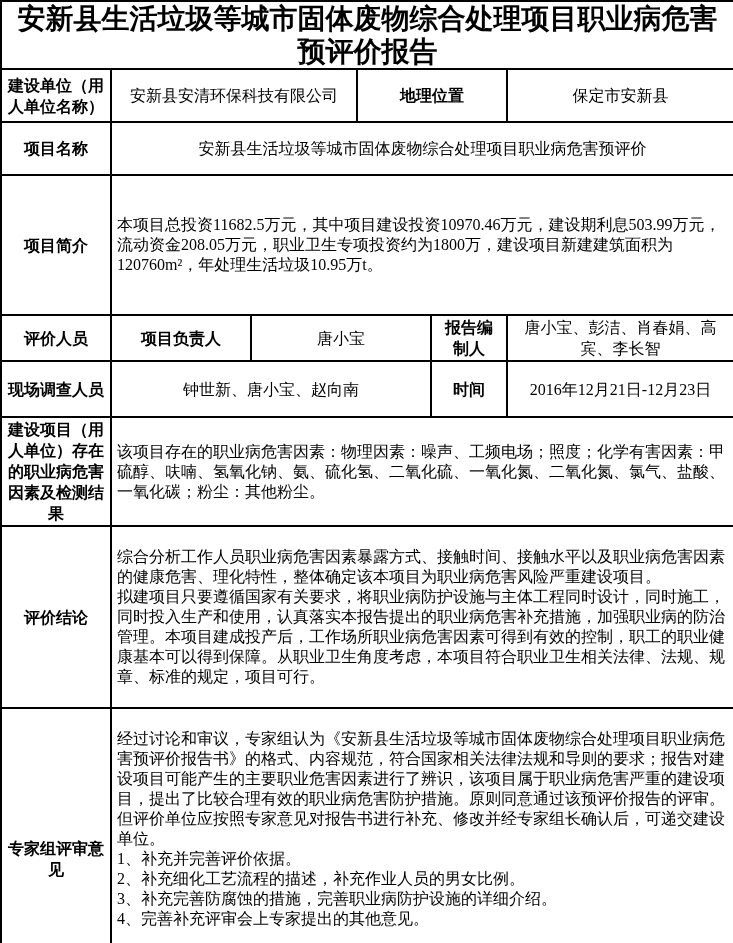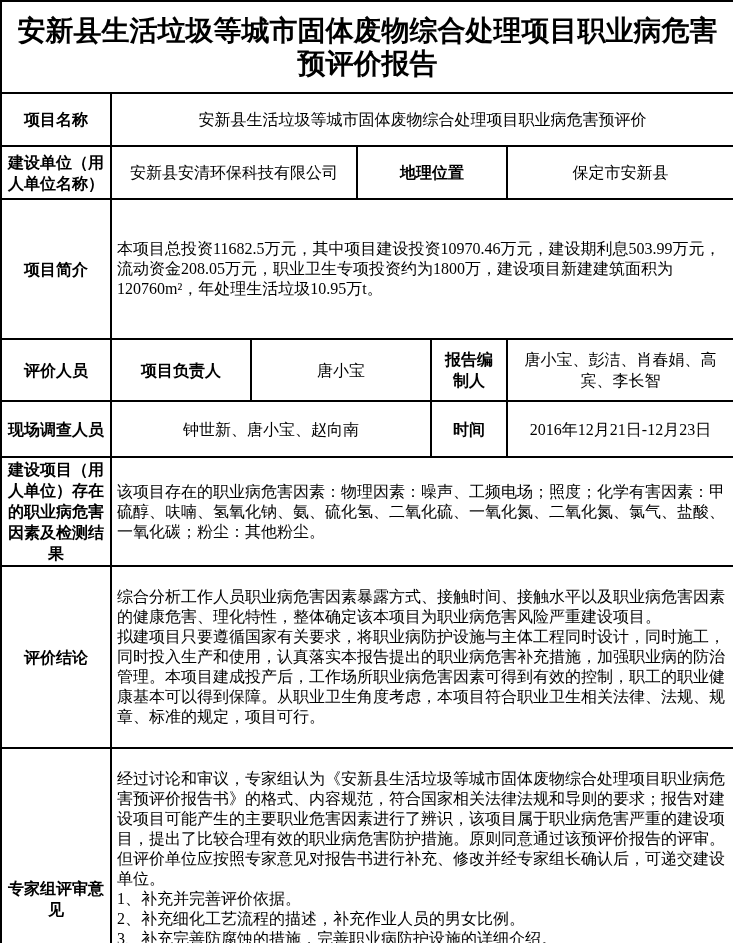--- a/index.html
+++ b/index.html
@@ -24,41 +24,41 @@
     vertical-align: middle;
     overflow: hidden;
     word-break: break-word;
   }
   .title-cell {
     font-weight: 700;
     font-size: 28px;
     line-height: 33px;
     text-align: center;
     white-space: pre-line;
-    padding: 12px;
+    padding: 0;
   }
   .label {
     font-weight: 700;
     font-size: 16px;
     line-height: 21px;
     text-align: center;
     padding: 1px 2px;
   }
   .label-pad-wide {
     padding: 1px 12px;
     margin-top: 8px;
   }
   .value-center {
     font-size: 16px;
     line-height: 21px;
     text-align: center;
     padding: 1px 2px;
   }
   .value-tight {
-    padding: 9px 1px;
+    padding: 1px 1px;
   }
   .value-left {
     font-size: 16px;
     line-height: 20px;
     text-align: left;
     padding: 20px 5px;
     white-space: pre-wrap;
   }
 </style>
 </head>
@@ -74,29 +74,29 @@
     <col style="width:227px">
   </colgroup>
 
   <tbody>
       <tr style="height:67px">
     <td colspan="6" class="title-cell">安新县生活垃圾等城市固体废物综合处理项目职业病危害
 预评价报告</td>
   </tr>
 
   <tr style="height:53px">
-    <td class="label">项目名称</td>
-    <td colspan="5" class="value-center">安新县生活垃圾等城市固体废物综合处理项目职业病危害预评价</td>
-  </tr>
-
-  <tr style="height:53px">
     <td class="label">建设单位（用人单位名称）</td>
     <td colspan="2" class="value-center">安新县安清环保科技有限公司</td>
     <td colspan="2" class="label">地理位置</td>
     <td class="value-center">保定市安新县</td>
+  </tr>
+
+  <tr style="height:53px">
+    <td class="label">项目名称</td>
+    <td colspan="5" class="value-center">安新县生活垃圾等城市固体废物综合处理项目职业病危害预评价</td>
   </tr>
 
   <tr style="height:140px">
     <td class="label">项目简介</td>
     <td colspan="5" class="value-left">本项目总投资11682.5万元，其中项目建设投资10970.46万元，建设期利息503.99万元，流动资金208.05万元，职业卫生专项投资约为1800万，建设项目新建建筑面积为120760m²，年处理生活垃圾10.95万t。</td>
   </tr>
 
   <tr style="height:44px">
     <td class="label">评价人员</td>
     <td class="label">项目负责人</td>

